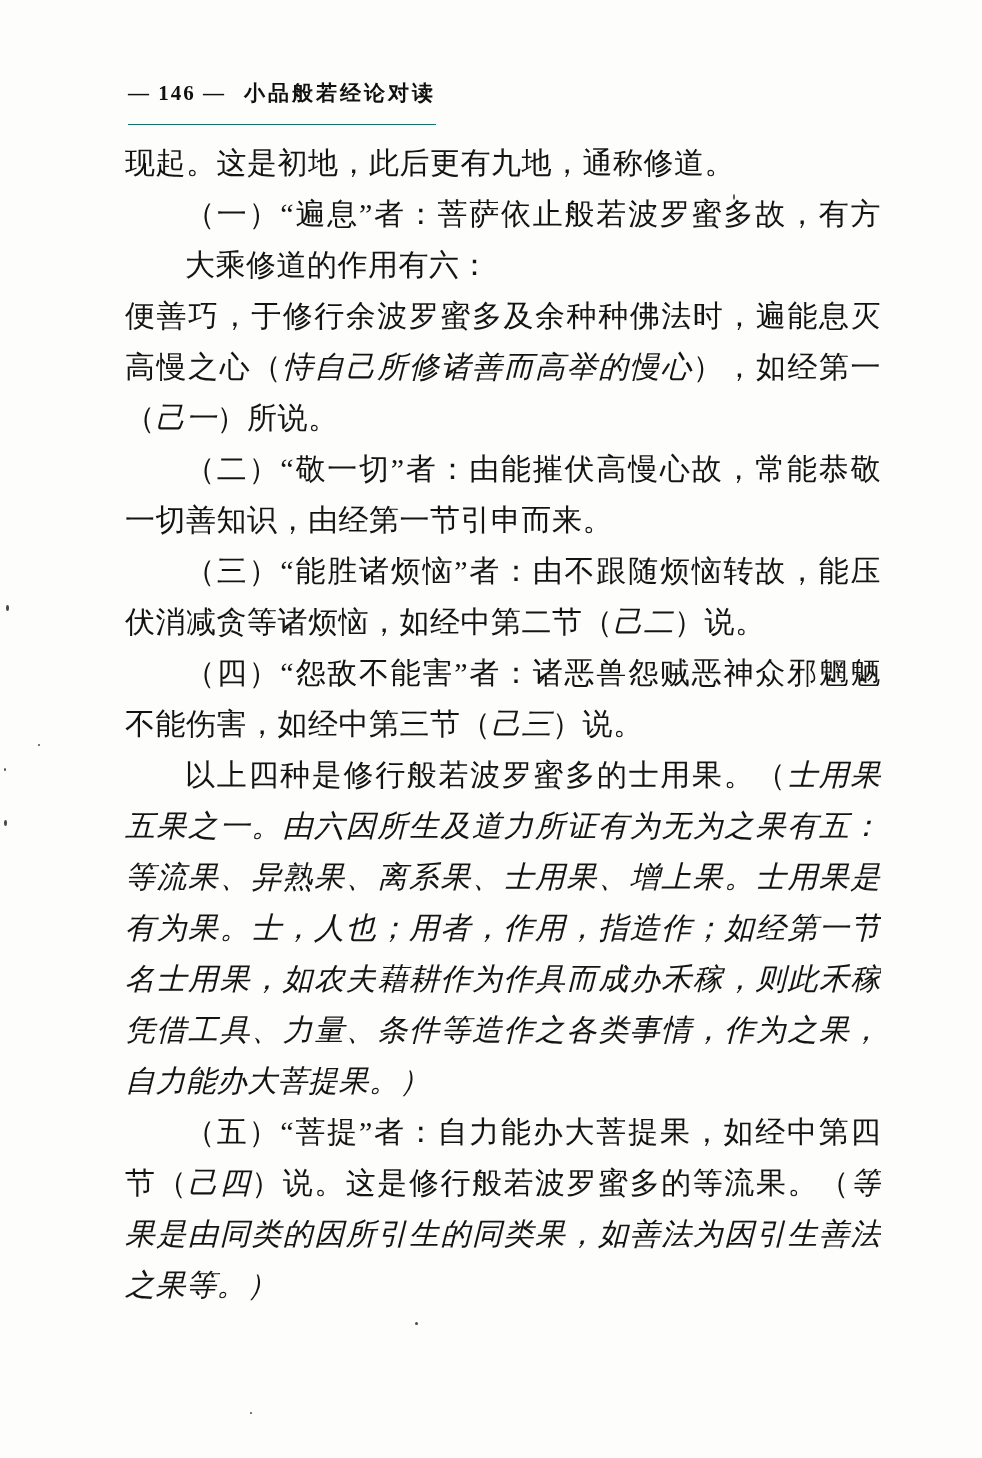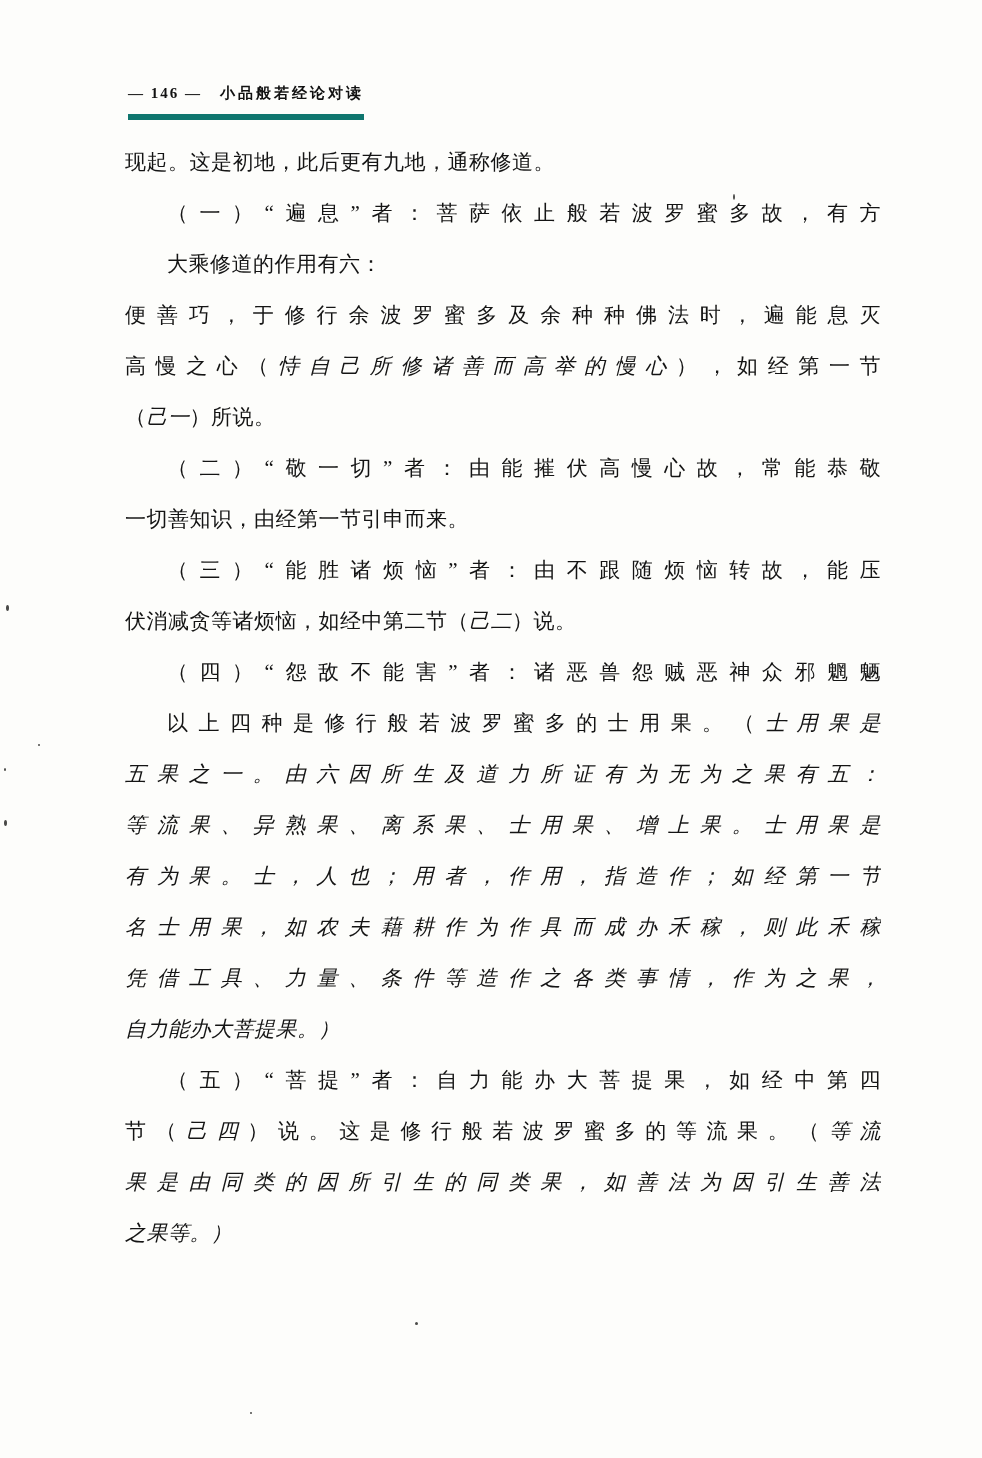--- a/index.html
+++ b/index.html
@@ -9,24 +9,24 @@
     margin:0 auto;
     background:#fdfdfb;
     overflow:hidden;
     font-family:"Liberation Serif","DejaVu Serif",serif;
     color:#141414;
   }
   
   .header{
     position:absolute;
     left:128px;top:80px;
-    font-size:15px;
+    font-size:21px;
     line-height:26px;
-    padding-bottom:8px;
-    border-bottom:6px solid #0f766e;
+    padding-bottom:18px;
+    border-bottom:1px solid #0f766e;
     white-space:nowrap;
     color:#111;
   }
   .header .pagenum{
     letter-spacing:2px;
     margin-right:18px;
     font-weight:600;
   }
   .header .title{
     font-weight:700;
@@ -35,21 +35,21 @@
   
   .body-text{
     position:absolute;
     left:125px;top:137px;
     width:756px;
   }
   .line{
     width:756px;
     height:51px;
     line-height:51px;
-    font-size:21px;
+    font-size:30px;
     overflow:hidden;
     text-align:justify;
     text-justify:inter-character;
     white-space:normal;
     letter-spacing:0.5px;
   }
   .line.fill{
     text-align-last:justify;
   }
   .line.indent{
@@ -79,20 +79,21 @@
       <div class="line indent fill"><span>（一）“遍息”者：菩萨依止般若波罗蜜多故，有方</span></div>
       <div class="line indent"><span>大乘修道的作用有六：</span></div>
       <div class="line fill"><span>便善巧，于修行余波罗蜜多及余种种佛法时，遍能息灭</span></div>
       <div class="line fill"><span>高慢之心（</span><span class="kai">恃自己所修诸善而高举的慢心</span><span>），如经第一节</span></div>
       <div class="line"><span>（</span><span class="kai">己一</span><span>）所说。</span></div>
       <div class="line indent fill"><span>（二）“敬一切”者：由能摧伏高慢心故，常能恭敬</span></div>
       <div class="line"><span>一切善知识，由经第一节引申而来。</span></div>
       <div class="line indent fill"><span>（三）“能胜诸烦恼”者：由不跟随烦恼转故，能压</span></div>
       <div class="line"><span>伏消减贪等诸烦恼，如经中第二节（</span><span class="kai">己二</span><span>）说。</span></div>
       <div class="line indent fill"><span>（四）“怨敌不能害”者：诸恶兽怨贼恶神众邪魍魉</span></div>
+      <div class="line"><span>不能伤害，如经中第三节（</span><span class="kai">己三</span><span>）说。</span></div>
       <div class="line indent fill"><span>以上四种是修行般若波罗蜜多的士用果。（</span><span class="kai">士用果是</span></div>
       <div class="line fill"><span class="kai">五果之一。由六因所生及道力所证有为无为之果有五：</span></div>
       <div class="line fill"><span class="kai">等流果、异熟果、离系果、士用果、增上果。士用果是</span></div>
       <div class="line fill"><span class="kai">有为果。士，人也；用者，作用，指造作；如经第一节</span></div>
       <div class="line fill"><span class="kai">名士用果，如农夫藉耕作为作具而成办禾稼，则此禾稼</span></div>
       <div class="line fill"><span class="kai">凭借工具、力量、条件等造作之各类事情，作为之果，</span></div>
       <div class="line"><span class="kai">自力能办大菩提果。）</span></div>
       <div class="line indent fill"><span>（五）“菩提”者：自力能办大菩提果，如经中第四</span></div>
       <div class="line fill"><span>节（</span><span class="kai">己四</span><span>）说。这是修行般若波罗蜜多的等流果。（</span><span class="kai">等流</span></div>
       <div class="line fill"><span class="kai">果是由同类的因所引生的同类果，如善法为因引生善法</span></div>

